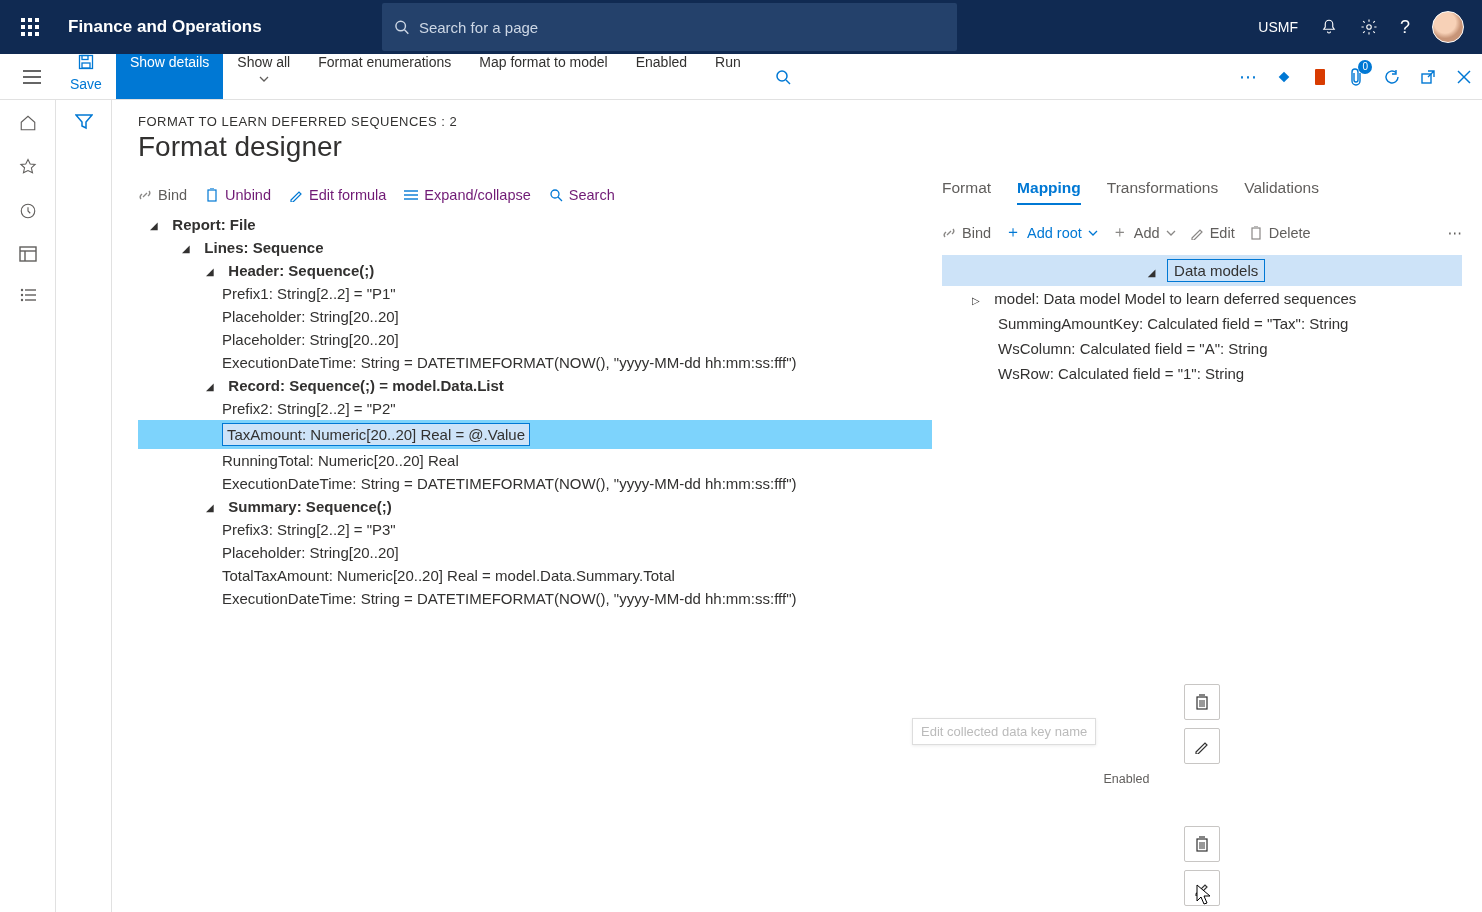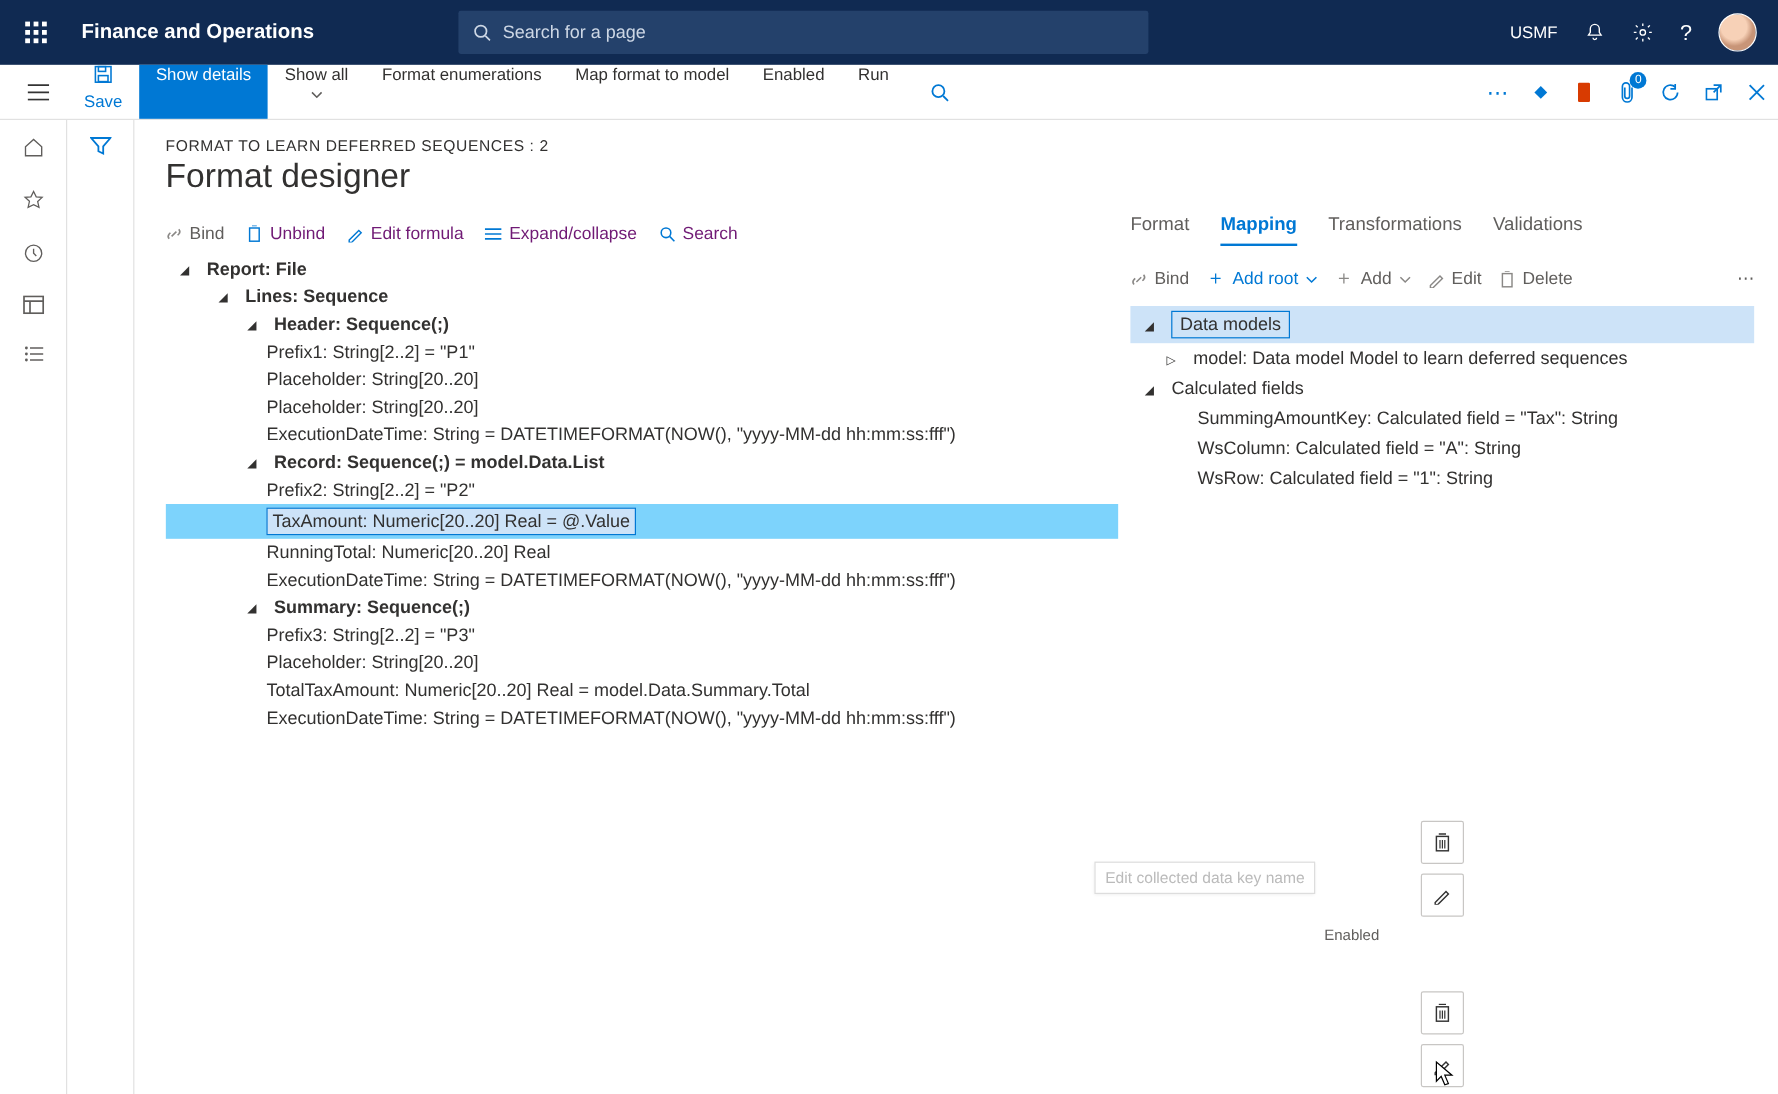--- a/index.html
+++ b/index.html
@@ -4,21 +4,21 @@
 <style>
 * { box-sizing: border-box; margin: 0; padding: 0; }
 body { font-family: "Segoe UI", Arial, sans-serif; font-size: 14px; color: #323130; background: #fff; width: 1482px; height: 912px; overflow: hidden; }
 
 
 .topbar { height: 54px; background: #102A52; color: #fff; display: flex; align-items: center; padding: 0 10px; }
 .waffle { width: 40px; display: flex; justify-content: center; }
 .waffle-grid { display: grid; grid-template-columns: repeat(3,4px); grid-template-rows: repeat(3,4px); gap: 3px; }
 .waffle-grid span { width:4px; height:4px; background:#fff; }
 .brand { font-size: 17px; font-weight: 600; margin-left: 18px; margin-right: 120px; }
-.searchwrap { flex:1; max-width: 575px; background: #24416B; height: 36px; border-radius: 2px; display:flex; align-items:center; padding:0 12px; color:#cdd7e5;}
+.searchwrap { flex:1; max-width: 575px; background: #24416B; height: 48px; border-radius: 2px; display:flex; align-items:center; padding:0 12px; color:#cdd7e5;}
 .searchwrap svg { margin-right: 10px; }
 .searchwrap input { background:transparent; border:none; outline:none; color:#cdd7e5; font-size:15px; width:100%; }
 .searchwrap input::placeholder { color:#cdd7e5; }
 .topright { margin-left:auto; display:flex; align-items:center; gap:22px; padding-right:8px; }
 .topright .iconbtn { color:#fff; cursor:pointer;text-align:center; }
 .avatar { width:32px; height:32px; border-radius:50%; background: radial-gradient(circle at 40% 35%, #f7d1b7 0 40%, #c89578 60%); border:1px solid #fff; }
 
 
 .actionbar { height:46px; border-bottom:1px solid #e1e1e1; display:flex; align-items:stretch; padding-left:8px; }
 .hamburger { width:48px; display:flex; align-items:center; justify-content:center; color:#333; }
@@ -67,21 +67,21 @@
 .rtab { color:#605e5c; cursor:pointer; padding-bottom:6px; }
 .rtab.active { color:#0078D4; border-bottom:2px solid #0078D4; font-weight:600; }
 
 .rtools { display:flex; gap:14px; align-items:center; padding:8px 0 6px; color:#605e5c; font-size:14.5px; }
 .rtools .addroot { color:#0078D4; }
 .rtools .dots { margin-left:auto; color:#605e5c; }
 
 .rtree { font-size:15px; margin-top:6px; }
 .rtree .node { padding:4px 0; }
 .rtree .caret { display:inline-block; width:14px; font-size:10px; color:#323130; }
-.rtree .i1 { padding-left:12px; }
+.rtree .i1 { padding-left:12px;text-align:center; }
 .rtree .i2 { padding-left:30px; }
 .rtree .i3 { padding-left:56px; }
 .rtree .dmrow { background:#CDE3F8; padding:4px 6px 4px 12px; }
 .rtree .dmsel { border:1px solid #0078D4; padding:2px 6px; display:inline-block; }
 
 
 .props { margin-top:auto; padding-bottom:6px; }
 .proprow { display:flex; align-items:center; gap:8px; margin-top:8px;flex-direction:column; }
 .sqbtn { width:36px; height:36px; border:1px solid #c8c6c4; display:flex; align-items:center; justify-content:center; border-radius:2px; cursor:pointer; color:#333; background:#fff;}
 .propfield { flex:1; }
@@ -367,21 +367,20 @@
                 <line x1="5" y1="0" x2="9" y2="0" stroke="#8a8886" stroke-width="1.2"></line>
               </svg>
               <span>Delete</span>
             </span>
           <span class="dots">⋯</span>
         </div>
 
         <div class="rtree">
           <div class="node dmrow i1"><span class="caret">◢</span>&nbsp;&nbsp;<span class="dmsel">Data models</span></div>
           <div class="node i2"><span class="caret">▷</span>&nbsp;&nbsp;<span class="bold">model: Data model Model to learn deferred sequences</span></div>
-          <div class="node i1"><span class="caret">◢</span>&nbsp;&nbsp;<span>Calculated fields</span></div>
           <div class="node i3"><span class="bold">SummingAmountKey: Calculated field = "Tax": String</span></div>
           <div class="node i3"><span class="bold">WsColumn: Calculated field = "A": String</span></div>
           <div class="node i3"><span class="bold">WsRow: Calculated field = "1": String</span></div>
         </div>
 
         <div class="props" style="position:relative;">
           <div class="proprow">
             <div class="sqbtn">
                 <svg width="14" height="16" viewBox="0 0 14 16">
                   <rect x="2" y="3" width="10" height="12" stroke="#333" stroke-width="1.2" fill="none"></rect>

